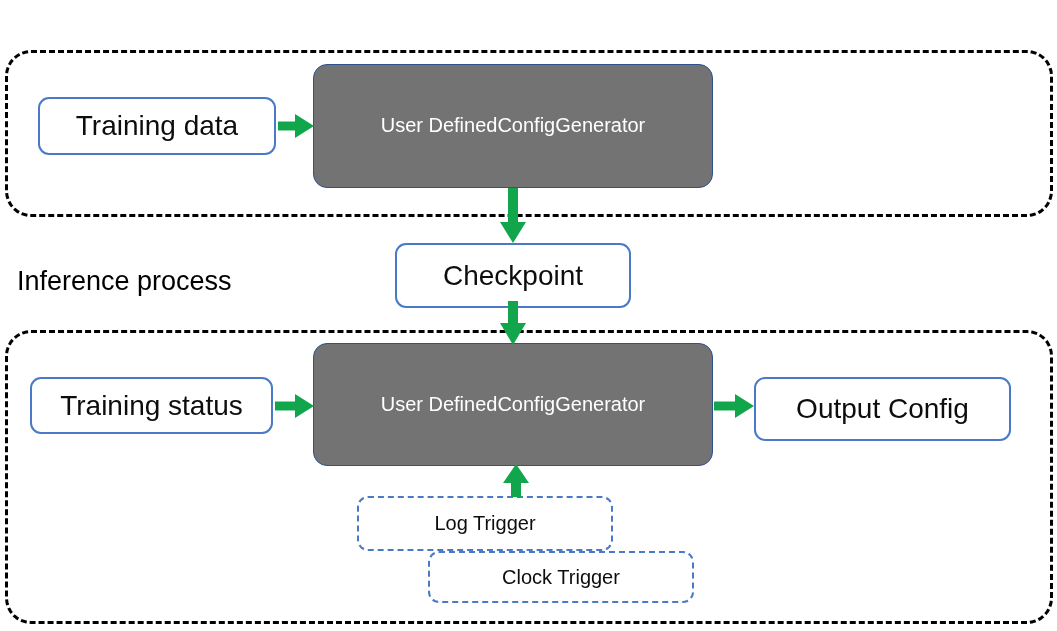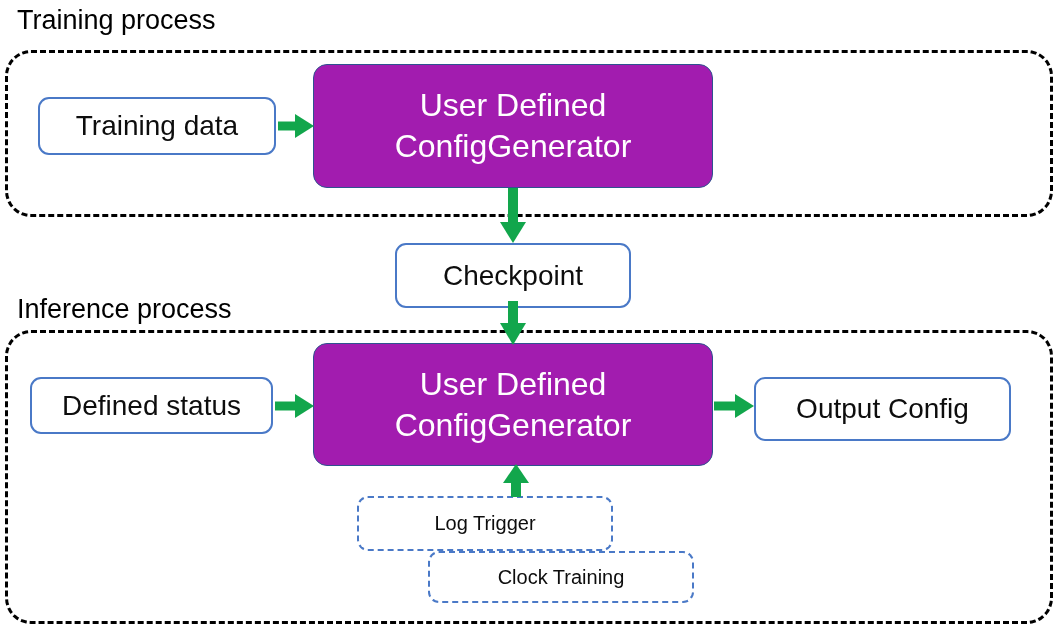--- a/index.html
+++ b/index.html
@@ -21,21 +21,21 @@
   
   .section-title {
     position: absolute;
     font-size: 27px;
     color: #000000;
     line-height: 1;
     white-space: nowrap;
     letter-spacing: 0px;
   }
   #title-training { left: 17px; top: 7px; }
-  #title-inference { left: 17px; top: 296px; }
+  #title-inference { left: 17px; top: 268px; }
 
   
   .process-container {
     position: absolute;
     border: 3px dashed #000000;
     border-radius: 26px;
     box-sizing: border-box;
     background: transparent;
   }
   #container-training {
@@ -68,29 +68,28 @@
   }
   #box-training-data  { left: 38px;  top: 97px;  width: 238px; height: 58px; }
   #box-checkpoint     { left: 395px; top: 243px; width: 236px; height: 65px; }
   #box-current-status { left: 30px;  top: 377px; width: 243px; height: 57px; }
   #box-output-config  { left: 754px; top: 377px; width: 257px; height: 64px; }
 
   
   .filled-box {
     position: absolute;
     box-sizing: border-box;
-    background: #a21caf;
+    background: #737373;
     border: 1.5px solid #2E528F;
     border-radius: 14px;
     display: flex;
-    flex-direction: column;
     align-items: center;
     justify-content: center;
     color: #ffffff;
-    font-size: 32px;
+    font-size: 20px;
     line-height: 1.28;
     text-align: center;
     white-space: nowrap;
   }
   #box-generator-training  { left: 313px; top: 64px;  width: 400px; height: 124px; }
   #box-generator-inference { left: 313px; top: 343px; width: 400px; height: 123px; }
 
   
   .trigger-box {
     position: absolute;
@@ -116,21 +115,20 @@
     width: 1057px;
     height: 631px;
     pointer-events: none;
   }
 </style>
 </head>
 <body>
 
 <div id="canvas">
 
-  <div class="section-title" id="title-training">Training process</div>
 
   <div class="section-title" id="title-inference">Inference process</div>
 
   <div class="process-container" id="container-training"></div>
 
   <div class="process-container" id="container-inference"></div>
 
   <div class="plain-box" id="box-training-data">
     <span>Training data</span>
   </div>
@@ -138,38 +136,38 @@
   <div class="filled-box" id="box-generator-training">
     <span>User Defined</span>
     <span>ConfigGenerator</span>
   </div>
 
   <div class="plain-box" id="box-checkpoint">
     <span>Checkpoint</span>
   </div>
 
   <div class="plain-box" id="box-current-status">
-    <span>Defined status</span>
+    <span>Training status</span>
   </div>
 
   <div class="filled-box" id="box-generator-inference">
     <span>User Defined</span>
     <span>ConfigGenerator</span>
   </div>
 
   <div class="plain-box" id="box-output-config">
     <span>Output Config</span>
   </div>
 
   <div class="trigger-box" id="box-log-trigger">
     <span>Log Trigger</span>
   </div>
 
   <div class="trigger-box" id="box-clock-trigger">
-    <span>Clock Training</span>
+    <span>Clock Trigger</span>
   </div>
 
   <svg id="arrow-layer" viewBox="0 0 1057 631">
 
     <g>
       <line x1="278" y1="126" x2="297" y2="126" stroke="#12A64C" stroke-width="9"></line>
       <polygon points="295,114 314,126 295,138" fill="#12A64C"></polygon>
     </g>
 
     <g>

